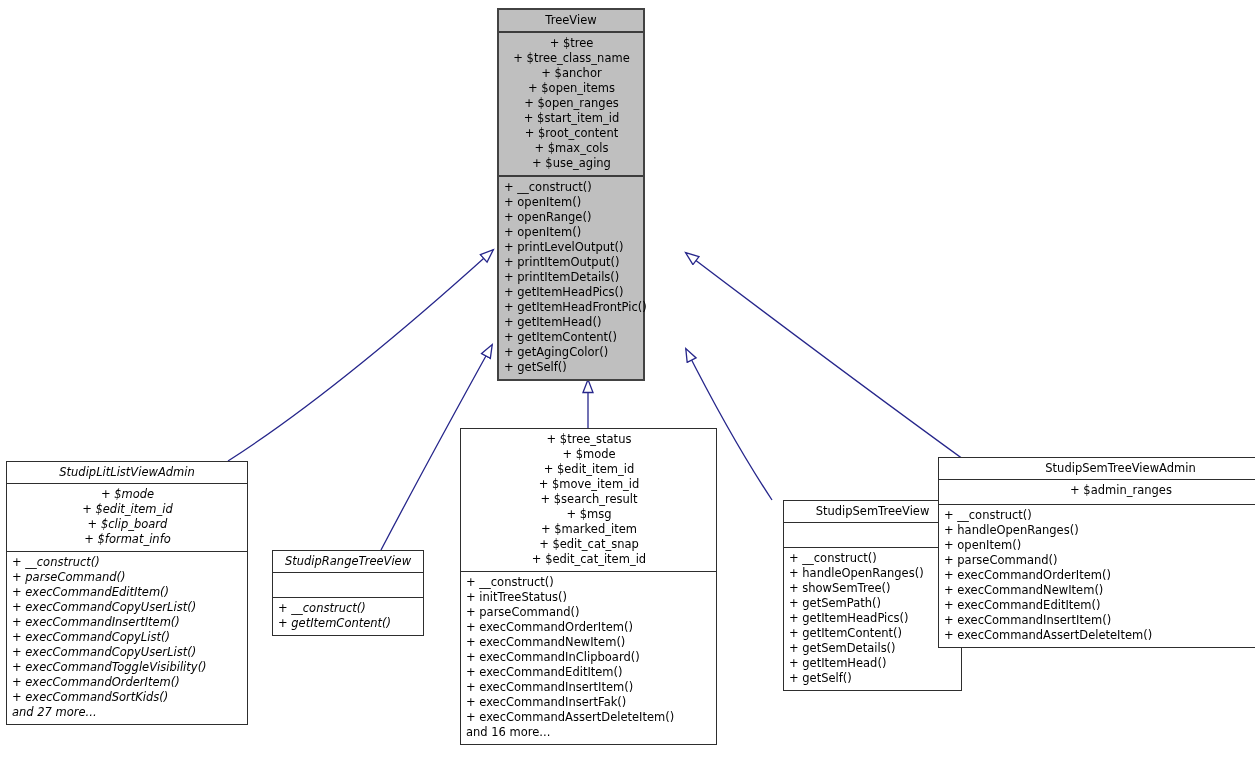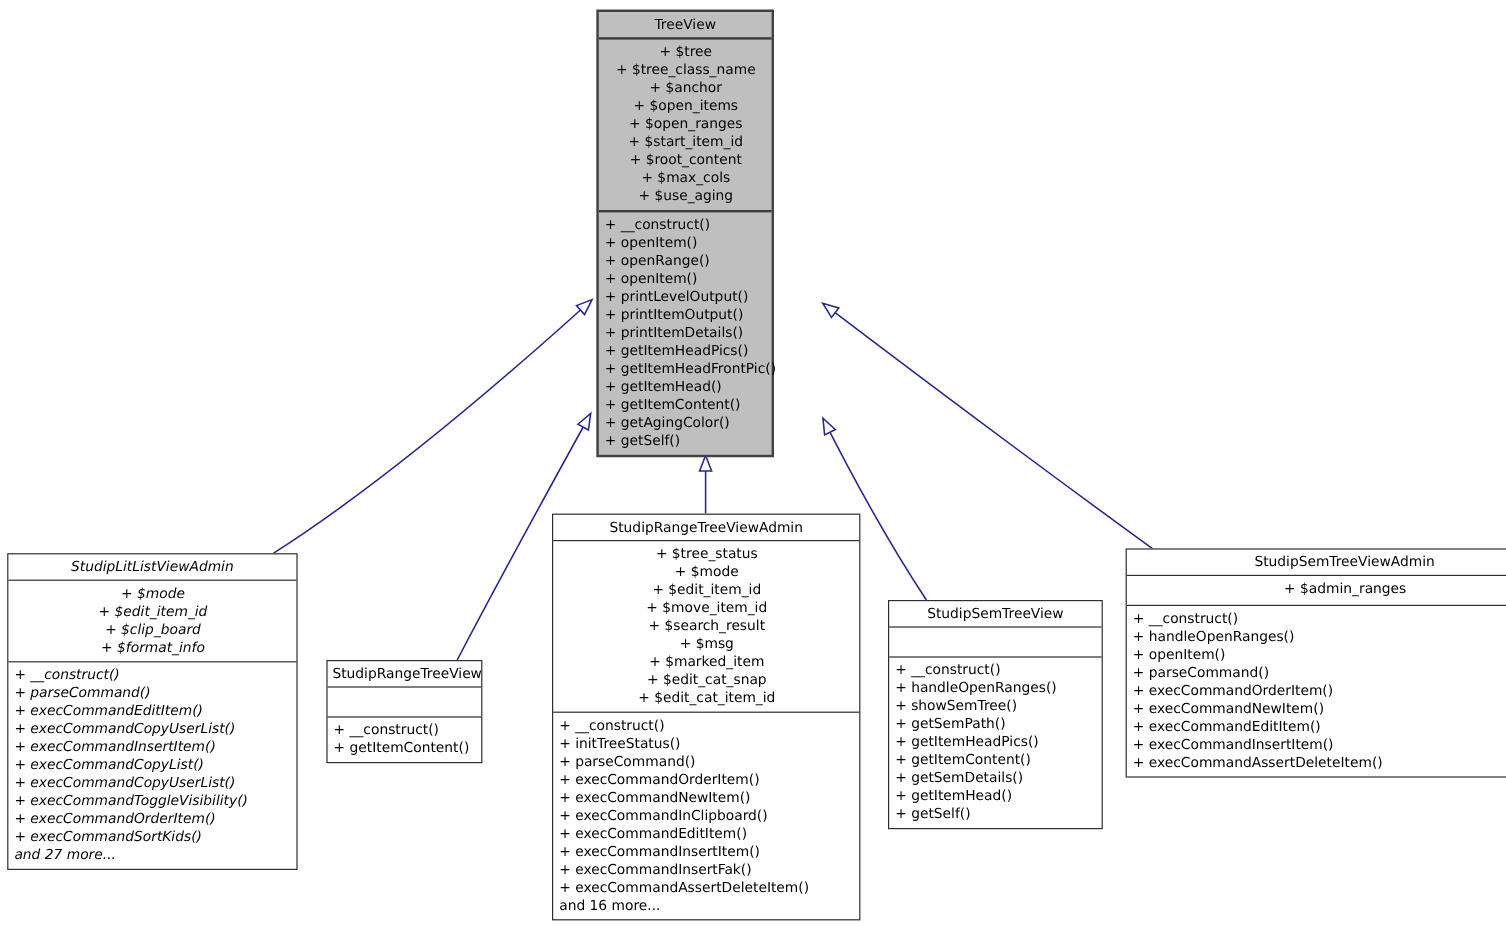--- a/index.html
+++ b/index.html
@@ -122,31 +122,30 @@
         <div class="uml-row">+ execCommandInsertItem()</div>
         <div class="uml-row">+ execCommandCopyList()</div>
         <div class="uml-row">+ execCommandCopyUserList()</div>
         <div class="uml-row">+ execCommandToggleVisibility()</div>
         <div class="uml-row">+ execCommandOrderItem()</div>
         <div class="uml-row">+ execCommandSortKids()</div>
         <div class="uml-row">and 27 more...</div>
       </div>
   </div>
 
-  <div class="uml-box" style="left:272px; top:550px; width:130px;">
+  <div class="uml-box" style="left:272px; top:550px; width:152px;font-style:italic;">
     <div class="uml-title">StudipRangeTreeView</div>
     <div class="uml-section uml-attrs"></div>
     <div class="uml-section uml-methods">
         <div class="uml-row">+ __construct()</div>
         <div class="uml-row">+ getItemContent()</div>
       </div>
   </div>
 
   <div class="uml-box" style="left:460px; top:428px; width:257px;">
-    <div class="uml-title">StudipRangeTreeViewAdmin</div>
     <div class="uml-section uml-attrs">
         <div class="uml-row">+ $tree_status</div>
         <div class="uml-row">+ $mode</div>
         <div class="uml-row">+ $edit_item_id</div>
         <div class="uml-row">+ $move_item_id</div>
         <div class="uml-row">+ $search_result</div>
         <div class="uml-row">+ $msg</div>
         <div class="uml-row">+ $marked_item</div>
         <div class="uml-row">+ $edit_cat_snap</div>
         <div class="uml-row">+ $edit_cat_item_id</div>
@@ -159,21 +158,21 @@
         <div class="uml-row">+ execCommandNewItem()</div>
         <div class="uml-row">+ execCommandInClipboard()</div>
         <div class="uml-row">+ execCommandEditItem()</div>
         <div class="uml-row">+ execCommandInsertItem()</div>
         <div class="uml-row">+ execCommandInsertFak()</div>
         <div class="uml-row">+ execCommandAssertDeleteItem()</div>
         <div class="uml-row">and 16 more...</div>
       </div>
   </div>
 
-  <div class="uml-box" style="left:740px; top:500px; width:179px;">
+  <div class="uml-box" style="left:783px; top:500px; width:179px;">
     <div class="uml-title">StudipSemTreeView</div>
     <div class="uml-section uml-attrs"></div>
     <div class="uml-section uml-methods">
         <div class="uml-row">+ __construct()</div>
         <div class="uml-row">+ handleOpenRanges()</div>
         <div class="uml-row">+ showSemTree()</div>
         <div class="uml-row">+ getSemPath()</div>
         <div class="uml-row">+ getItemHeadPics()</div>
         <div class="uml-row">+ getItemContent()</div>
         <div class="uml-row">+ getSemDetails()</div>

